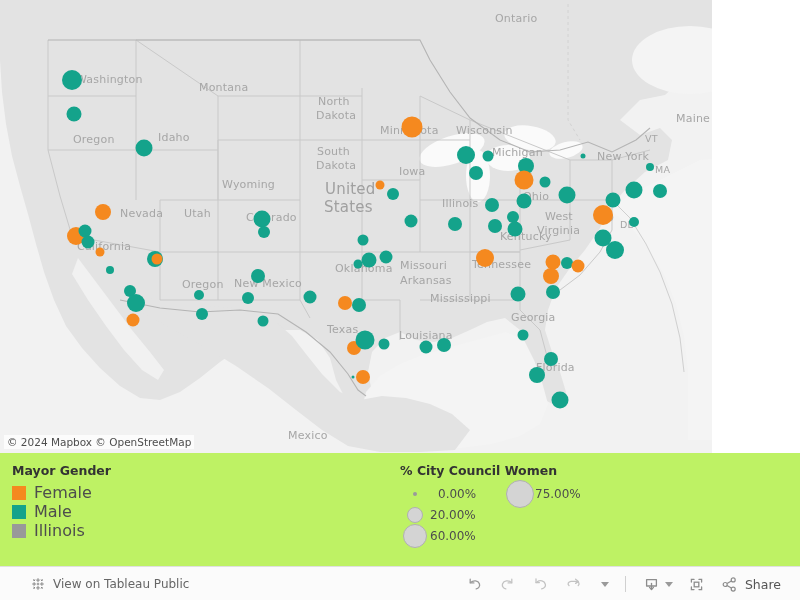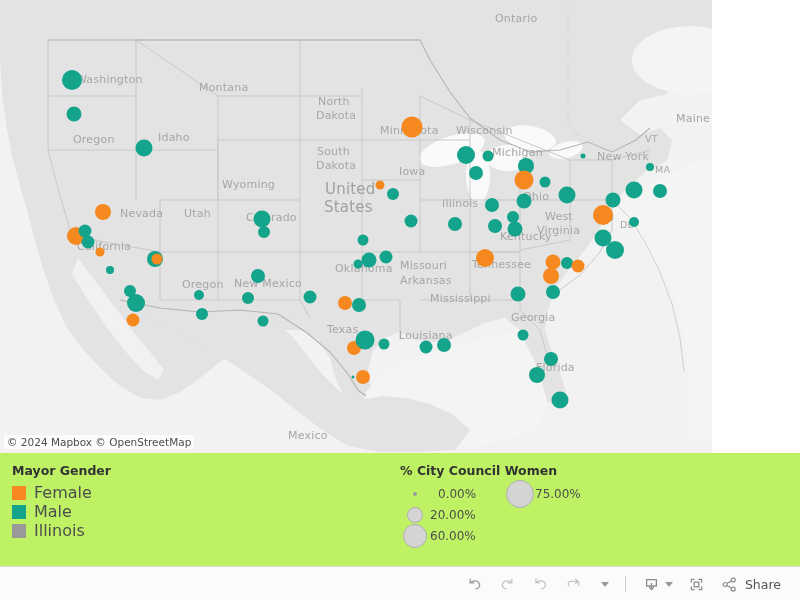--- a/index.html
+++ b/index.html
@@ -462,20 +462,38 @@
             <div class="size-bubble" id="size-bubble-max" style="width: 26px; height: 26px;"></div>
           </div>
           <div class="size-label">75.00%</div>
         </div>
       </div>
     </div>
   </div>
 
   <div id="toolbar">
 
+    <div id="tableau-public-link">
+      <span>
+        <svg width="16" height="16" viewBox="0 0 16 16">
+          <g stroke="#888888" stroke-width="1" fill="none">
+            <path d="M8,2.2 L8,6.0 M6.2,4.1 L9.8,4.1"></path>
+            <path d="M8,10.0 L8,13.8 M6.2,11.9 L9.8,11.9"></path>
+            <path d="M2.2,8 L6.0,8 M4.1,6.2 L4.1,9.8"></path>
+            <path d="M10.0,8 L13.8,8 M11.9,6.2 L11.9,9.8"></path>
+            <path d="M8,6.7 L8,9.3 M6.7,8 L9.3,8"></path>
+            <path d="M3.4,3.4 L5.0,5.0 M5.0,3.4 L3.4,5.0"></path>
+            <path d="M11.0,3.4 L12.6,5.0 M12.6,3.4 L11.0,5.0"></path>
+            <path d="M3.4,11.0 L5.0,12.6 M5.0,11.0 L3.4,12.6"></path>
+            <path d="M11.0,11.0 L12.6,12.6 M12.6,11.0 L11.0,12.6"></path>
+          </g>
+        </svg>
+      </span>
+      <span class="lbl">View on Tableau Public</span>
+    </div>
 
     <div id="toolbar-right">
 
       <div class="tb-btn">
         <svg width="19" height="19" viewBox="0 0 19 19">
           <path d="M5.5,7.5 C8.5,4.8 13.2,5.4 14.4,8.8 C15.2,11.1 13.8,13.4 11.2,13.8" stroke="#9a9a9a" stroke-width="1.3" fill="none" stroke-linecap="round"></path>
           <path d="M5.2,4.2 L5.2,7.9 L8.9,7.9" stroke="#9a9a9a" stroke-width="1.3" fill="none" stroke-linecap="round" stroke-linejoin="round"></path>
         </svg>
       </div>
 

